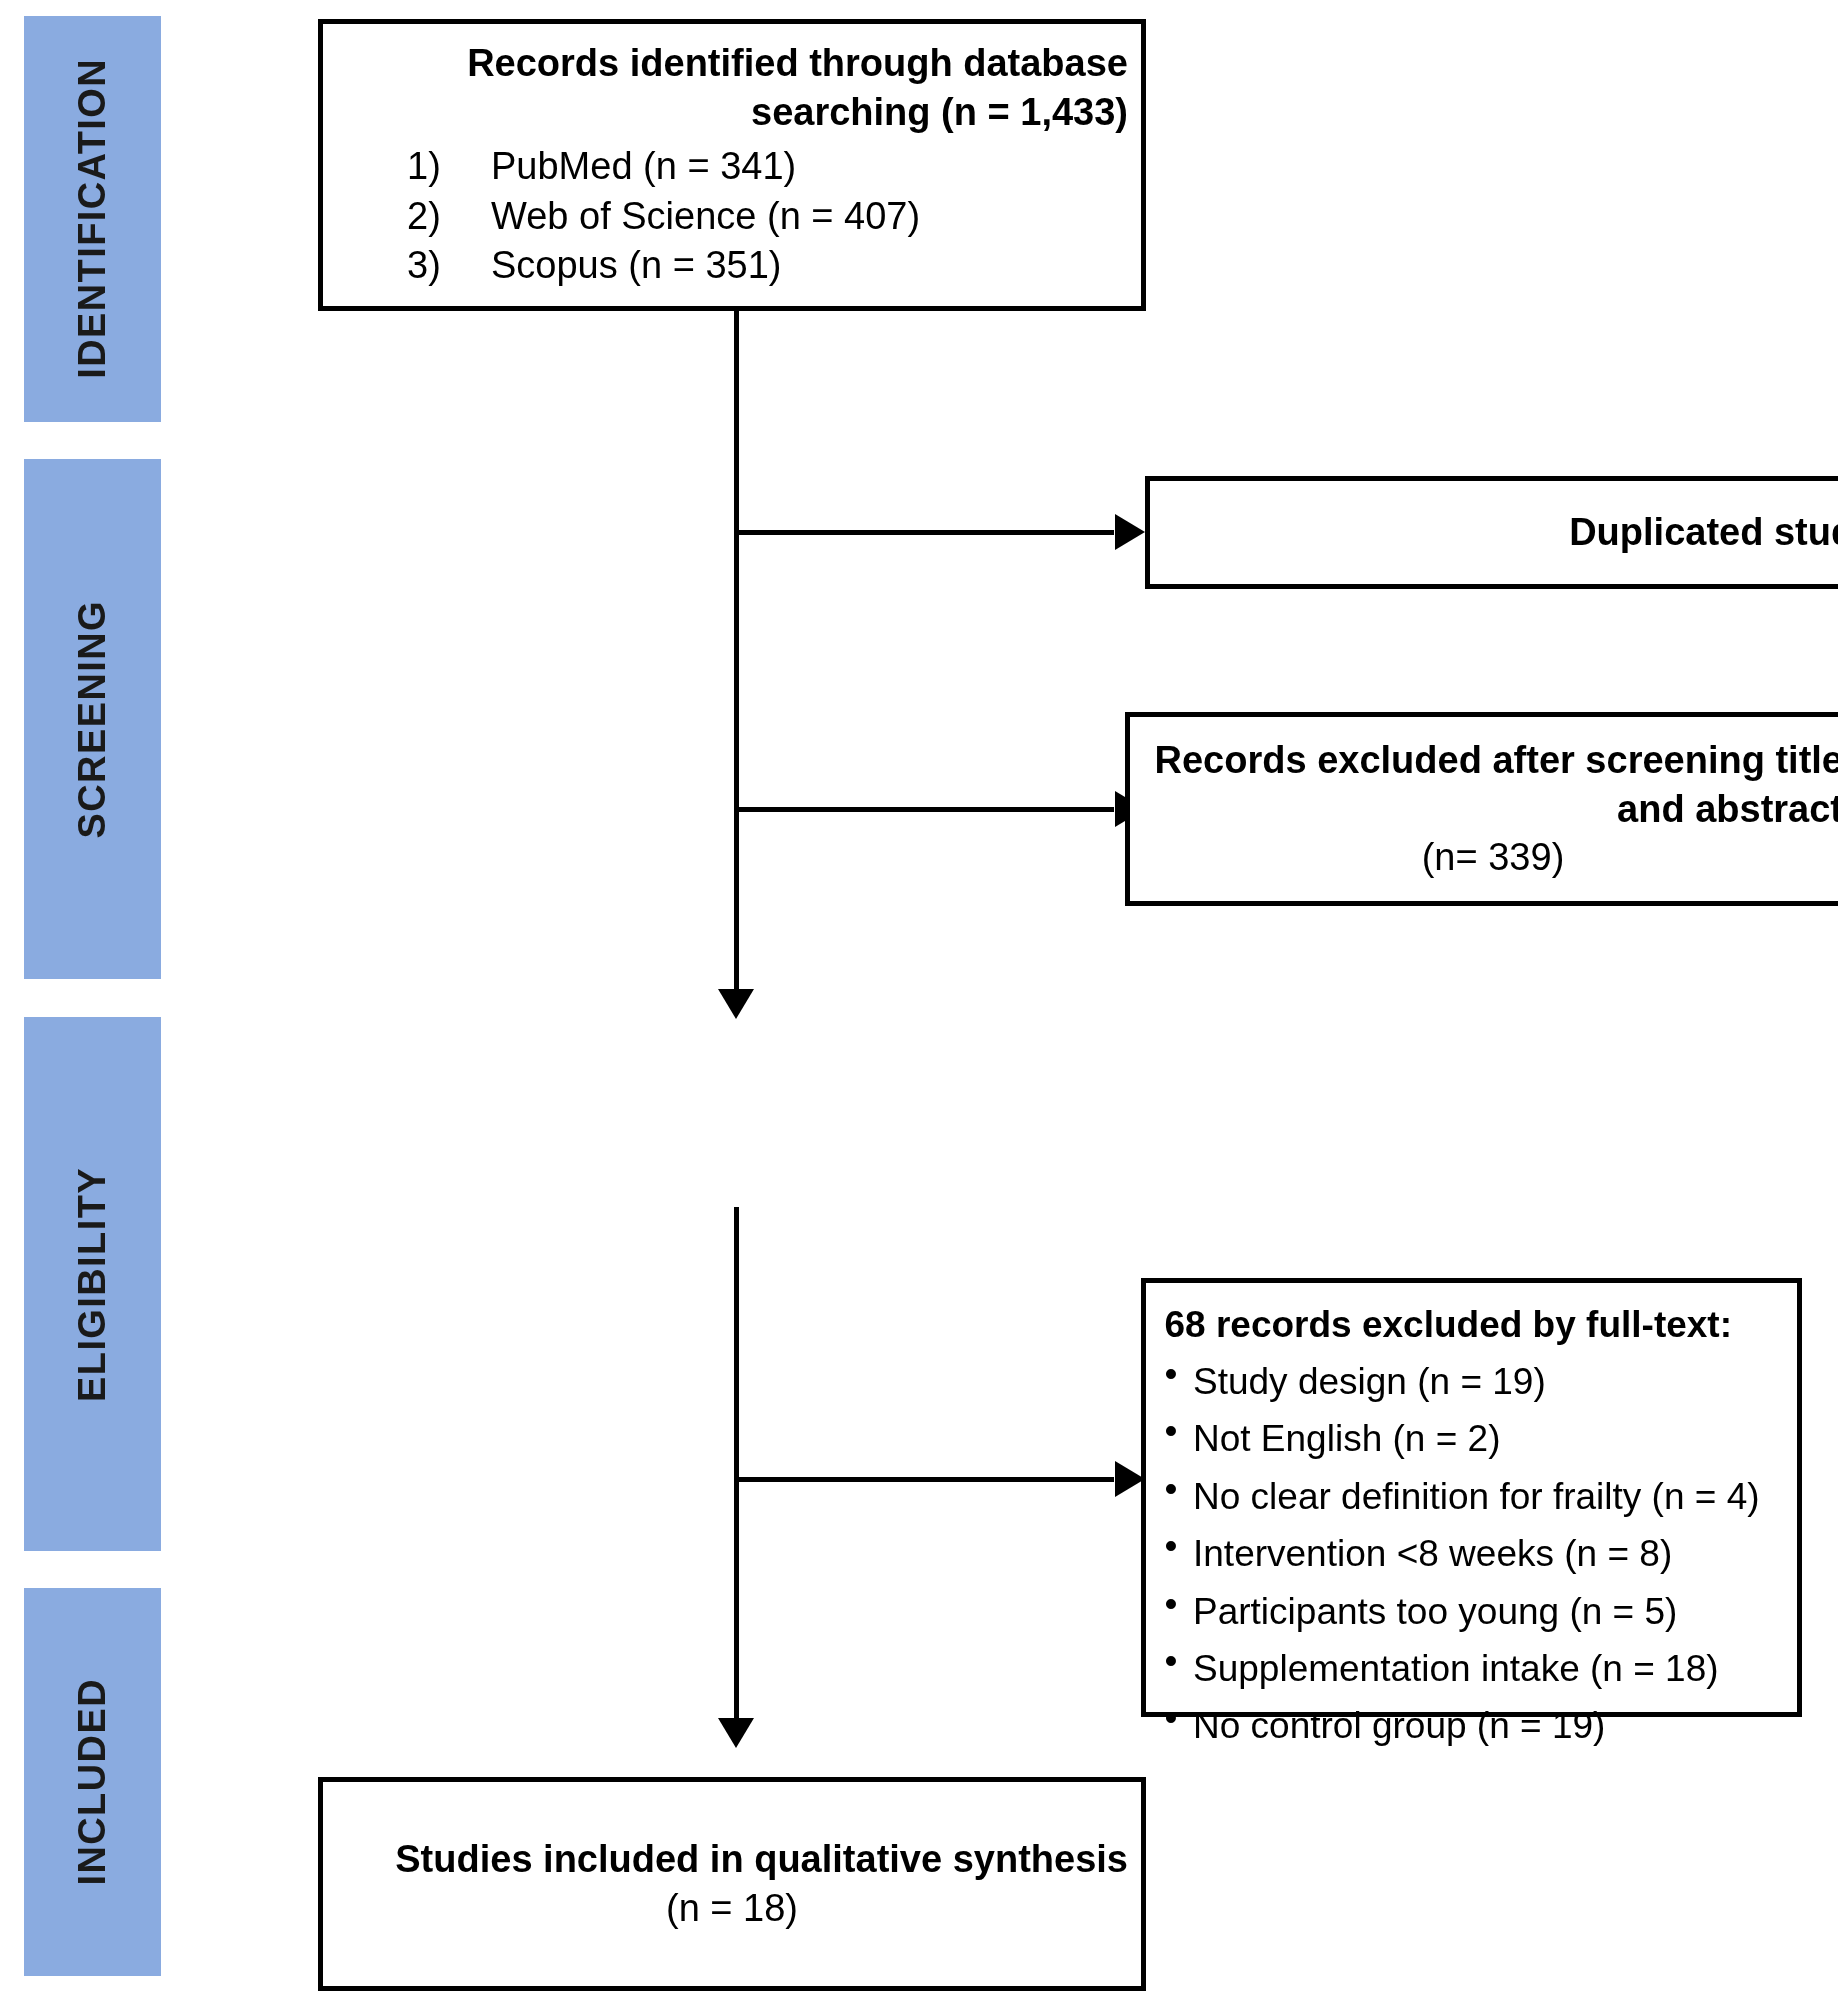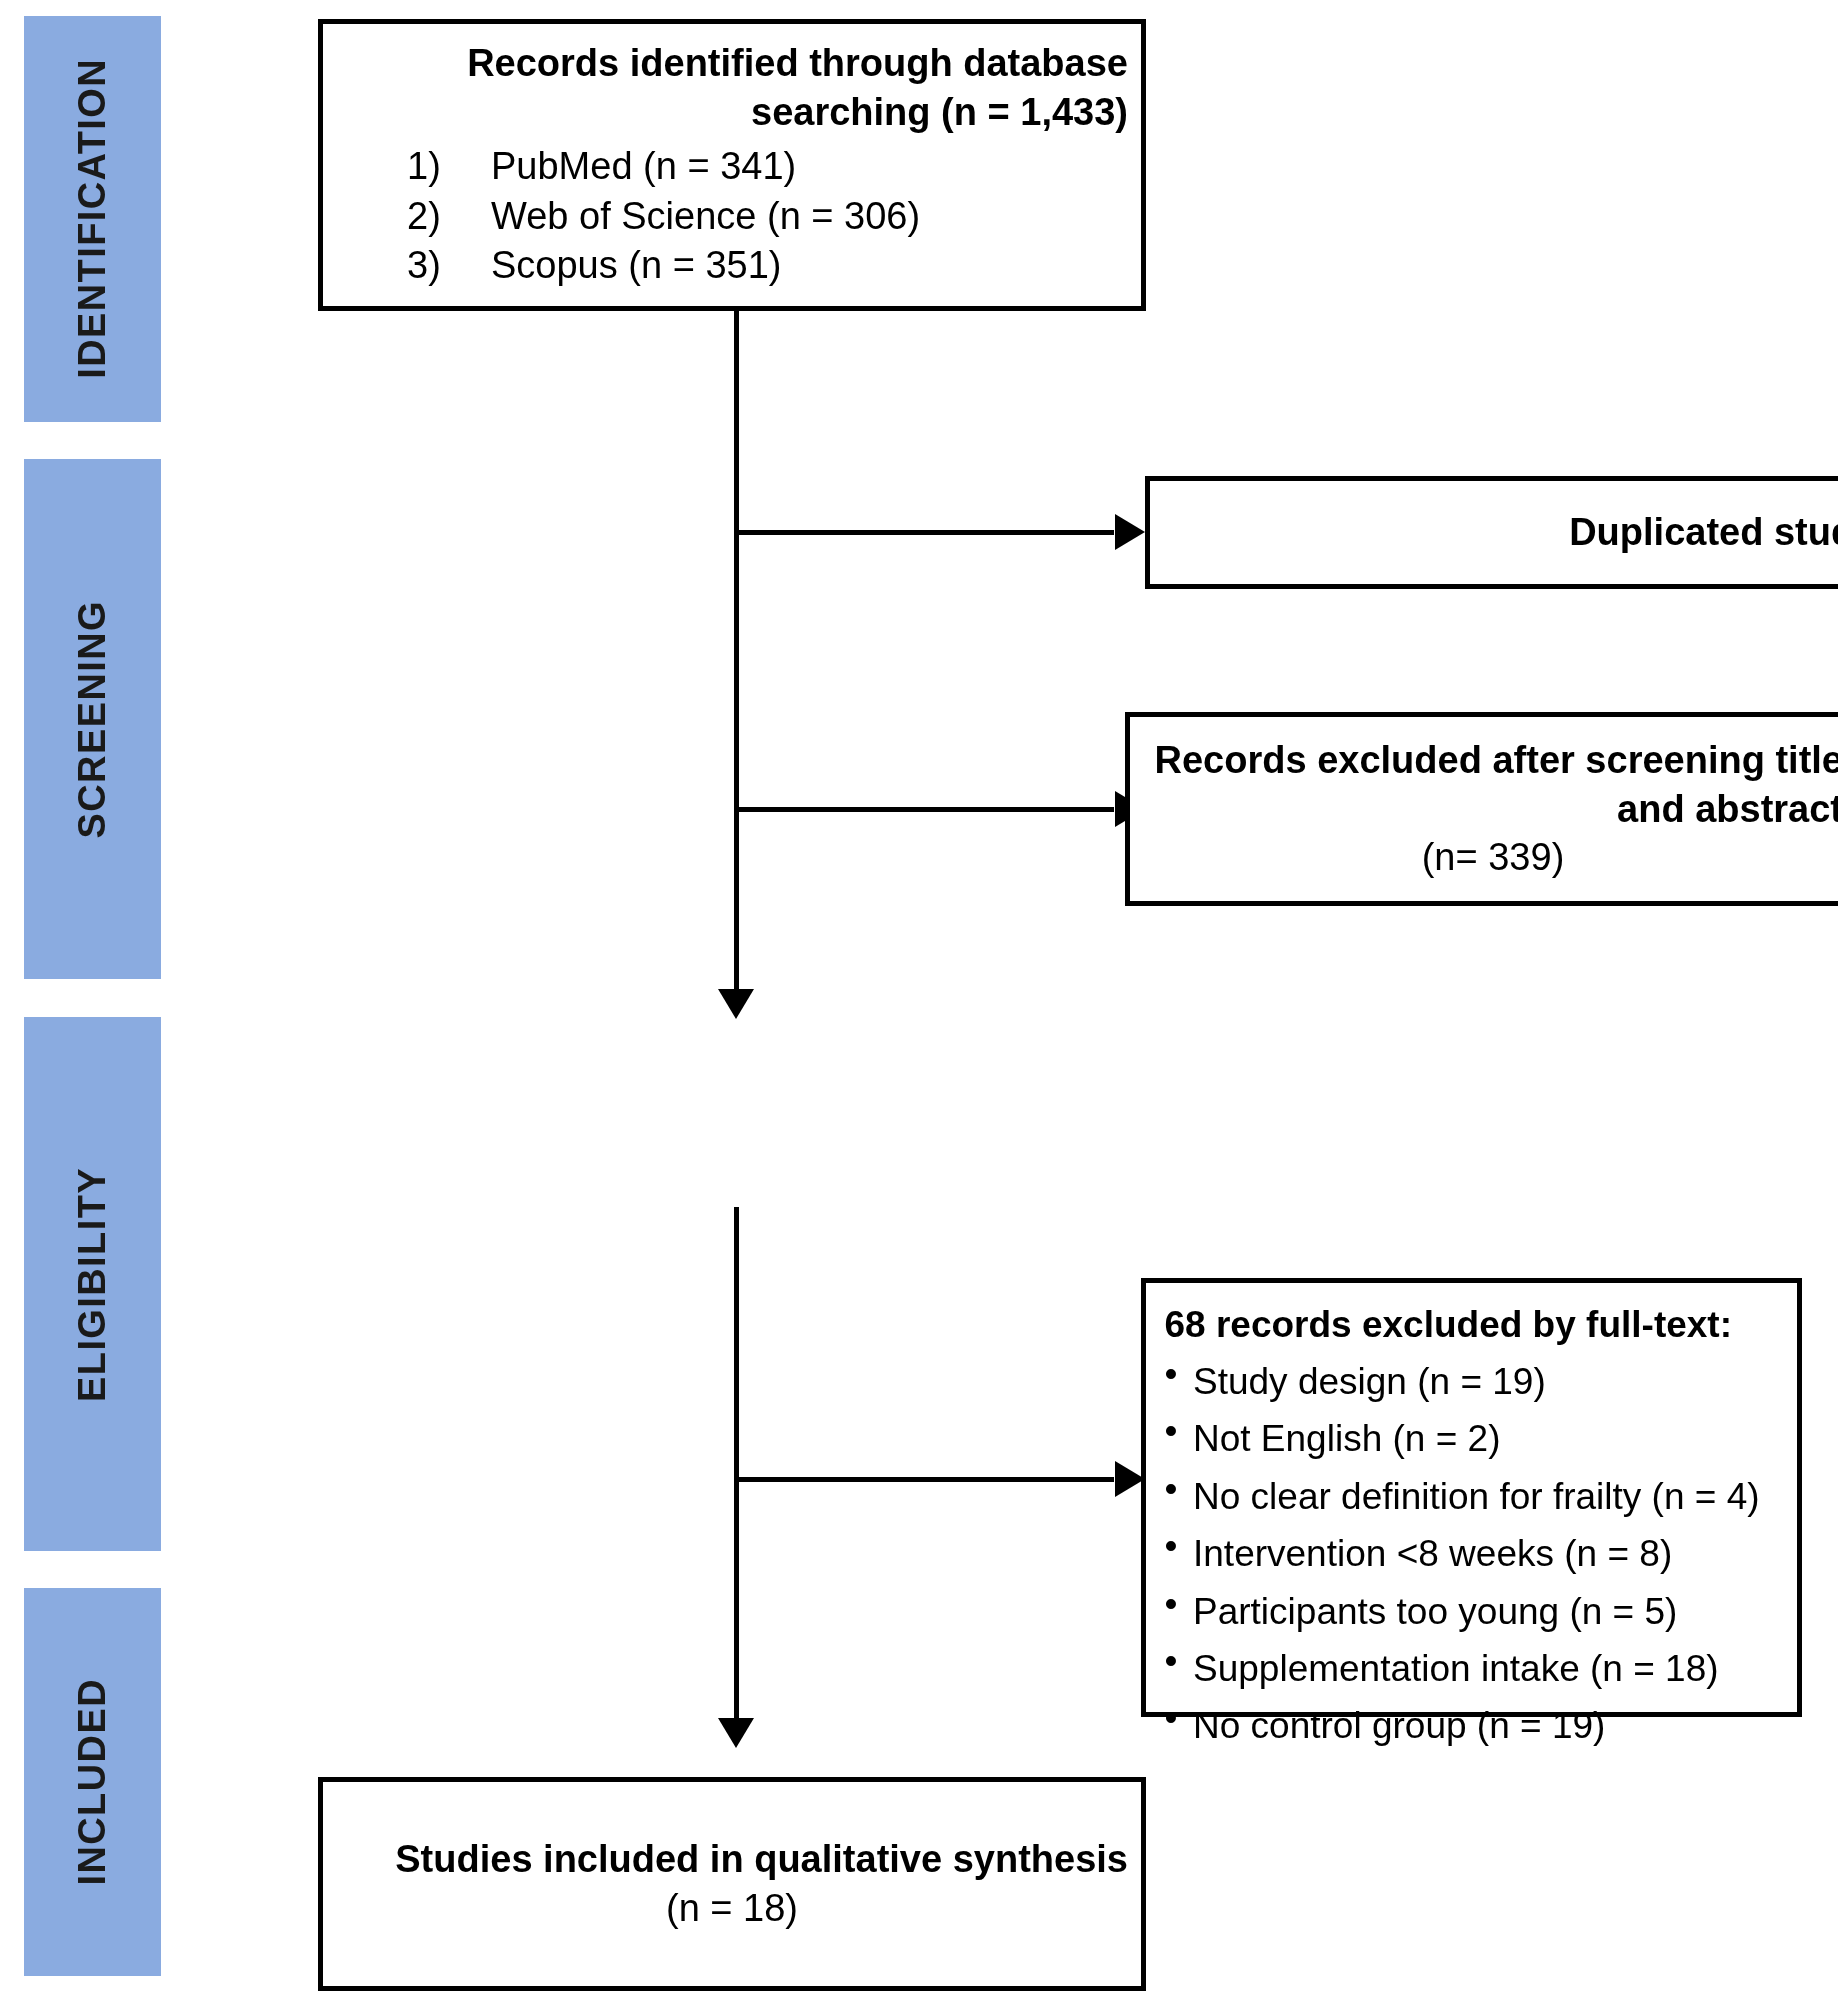--- a/index.html
+++ b/index.html
@@ -174,21 +174,21 @@
 
   <div class="flow-box" style="left:318px; top:19px; width:828px; height:292px;">
     <div class="box-title">Records identified through database searching (n = 1,433)</div>
     <ul class="db-list">
       <li>
         <span class="db-num">1)</span>
         <span class="db-text">PubMed (n = 341)</span>
       </li>
       <li>
         <span class="db-num">2)</span>
-        <span class="db-text">Web of Science (n = 306)</span>
+        <span class="db-text">Web of Science (n = 407)</span>
       </li>
       <li>
         <span class="db-num">3)</span>
         <span class="db-text">Scopus (n = 351)</span>
       </li>
     </ul>
   </div>
 
   <div class="flow-box" style="left:1145px; top:476px; width:780px; height:113px;">
     <div class="box-title">Duplicated studies</div>

